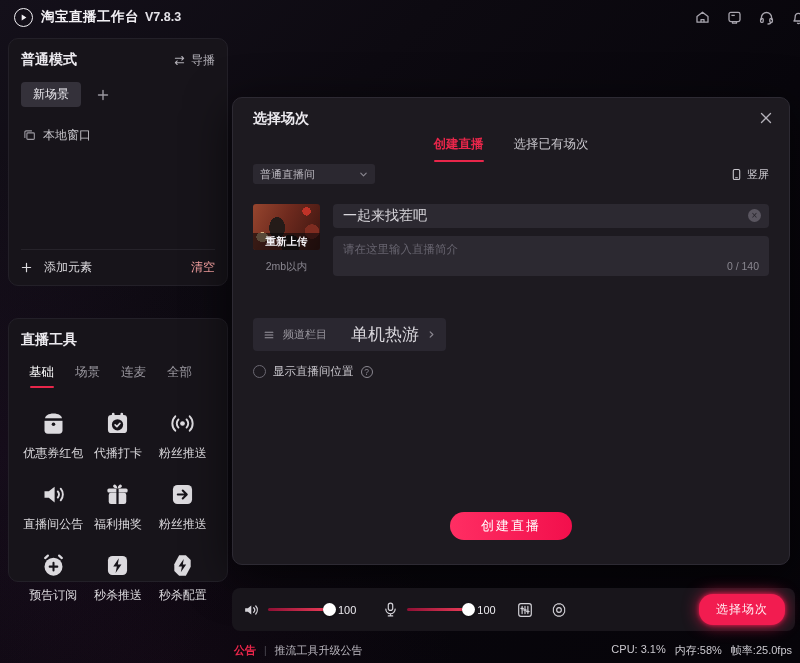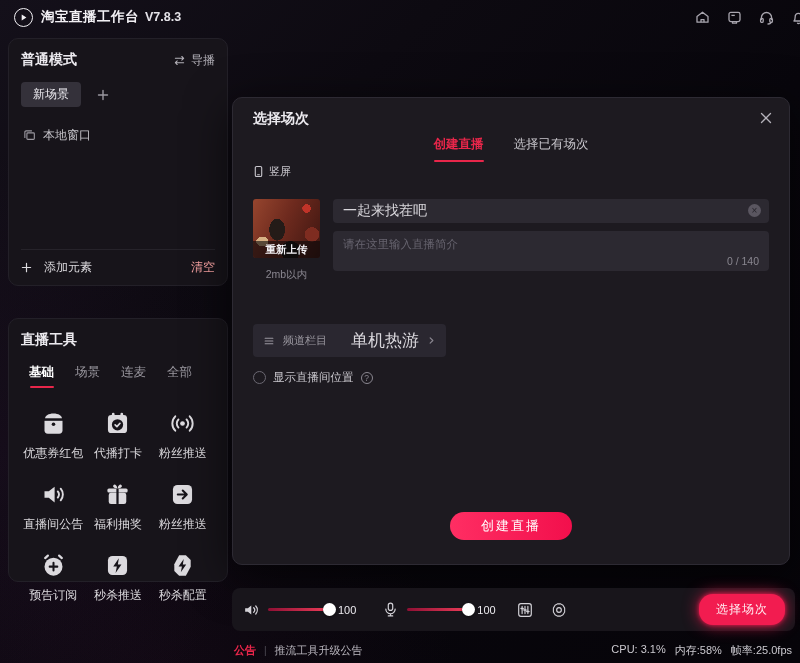--- a/index.html
+++ b/index.html
@@ -34,21 +34,21 @@
   .scene-pill { background:#34313a; border-radius:4px; padding:4px 12px; font-size:12px; color:#eceaef; cursor:pointer; }
   .plus-btn { margin-left:16px; color:#9b98a0; cursor:pointer; display:flex; }
   .layer-row { display:flex; align-items:center; gap:7px; margin-top:20px; padding-left:2px; font-size:12px; color:#c5c3c9; cursor:pointer; }
   .layer-row svg { color:#9b98a0; }
   .scene-foot { position:absolute; left:12px; right:12px; bottom:9px; border-top:1px solid #26232a; padding-top:9px; display:flex; align-items:center; justify-content:space-between; }
   .add-el { display:flex; align-items:center; gap:12px; font-size:12px; color:#dcdade; cursor:pointer; }
   .clear-btn { font-size:12px; color:#fca5a5; cursor:pointer; }
   
   .t-tabs { display:flex; gap:21px; margin-top:15px; padding-left:8px; }
   .t-tab { position:relative; font-size:12.5px; color:#9b98a0; cursor:pointer; padding-bottom:7px; }
-  .t-tab.act { color:#ffffff; font-weight:700; }
+  .t-tab.act { color:#ffffff; font-weight:400; }
   .t-tab.act::after { content:""; position:absolute; left:50%; transform:translateX(-50%); bottom:0; width:24px; height:2.5px; border-radius:2px; background:#e8264a; }
   .t-grid { display:grid; grid-template-columns:repeat(3,1fr); row-gap:17px; margin-top:20px; }
   .t-cell { display:flex; flex-direction:column; align-items:center; cursor:pointer; }
   .t-ico { width:30px; height:30px; display:flex; align-items:center; justify-content:center; }
   .t-ico svg { display:block; }
   .t-lab { margin-top:7px; font-size:12px; color:#dcdade; white-space:nowrap; }
   
   .modal { position:absolute; left:232px; top:97px; width:558px; height:468px; background:#1d1a20; border:1px solid #2d2a33; border-radius:10px; box-shadow:0 10px 46px rgba(0,0,0,.65); }
   .m-title { position:absolute; left:20px; top:12px; font-size:14px; font-weight:700; color:#eceaef; }
   .m-close { position:absolute; right:16px; top:13px; width:14px; height:14px; color:#b5b2ba; cursor:pointer; }
@@ -56,21 +56,21 @@
   .m-tab { position:relative; font-size:12.5px; color:#c9c7cd; cursor:pointer; padding-bottom:9px; }
   .m-tab.act { color:#e8264a; font-weight:700; }
   .m-tab.act::after { content:""; position:absolute; left:0; bottom:0; width:100%; height:2px; border-radius:2px; background:#e8264a; }
   .m-body { position:absolute; top:66px; left:20px; right:20px; }
   .row-a { display:flex; align-items:center; justify-content:space-between; }
   .sel { width:122px; height:20px; background:#2b2830; border-radius:3px; display:flex; align-items:center; justify-content:space-between; padding:0 7px; cursor:pointer; }
   .sel span { font-size:11px; color:#b9b6be; }
   .orient { display:flex; align-items:center; gap:5px; font-size:11px; color:#c9c7cd; cursor:pointer; }
   .row-b { display:flex; margin-top:20px; }
   .up-col { width:67px; flex:none; }
-  .thumb { position:relative; width:67px; height:59px; border-radius:3px; overflow:hidden; cursor:pointer;
+  .thumb { position:relative; width:67px; height:46px; border-radius:3px; overflow:hidden; cursor:pointer;
     background:
       radial-gradient(7px 7px at 80% 16%, #c03328 0 60%, transparent 61%),
       radial-gradient(10px 8px at 14% 72%, #d8b184 0 60%, transparent 61%),
       radial-gradient(13px 18px at 36% 52%, #241b18 0 60%, transparent 61%),
       radial-gradient(16px 16px at 56% 88%, #15100f 0 60%, transparent 61%),
       radial-gradient(12px 12px at 88% 60%, #7e2c20 0 60%, transparent 61%),
       linear-gradient(115deg, #96452e 0%, #6e2a1e 45%, #3c1510 100%);
   }
   .thumb-strip { position:absolute; left:0; right:0; bottom:0; height:17px; background:rgba(10,8,10,.62); display:flex; align-items:center; justify-content:center; font-size:10.5px; font-weight:700; color:#f2f0f4; }
   .up-hint { margin-top:10px; text-align:center; font-size:10.5px; color:#8a8790; }
@@ -299,20 +299,26 @@
       <svg viewBox="0 0 14 14" stroke="currentColor" stroke-width="1.3" stroke-linecap="round">
           <path d="M2.5 2.5l9 9M11.5 2.5l-9 9"></path>
         </svg>
     </span>
     <div class="m-tabs">
       <span class="m-tab act">创建直播</span>
       <span class="m-tab">选择已有场次</span>
     </div>
     <div class="m-body">
       <div class="row-a">
+        <div class="sel">
+          <span>普通直播间</span>
+          <svg width="9" height="9" viewBox="0 0 10 10" fill="none" stroke="#8a8790" stroke-width="1.3" stroke-linecap="round" stroke-linejoin="round">
+              <path d="M2 3.5l3 3 3-3"></path>
+            </svg>
+        </div>
         <span class="orient">
           <svg width="11" height="13" viewBox="0 0 12 14" fill="none" stroke="currentColor" stroke-width="1.2">
               <rect x="2.5" y="1.5" width="7" height="11" rx="1.5"></rect>
               <path d="M5 10.6h2" stroke-linecap="round"></path>
             </svg>
           <span>竖屏</span>
         </span>
       </div>
       <div class="row-b">
         <div class="up-col">

